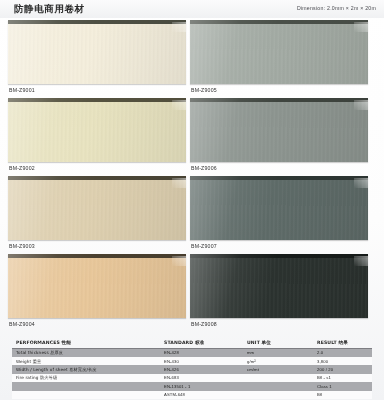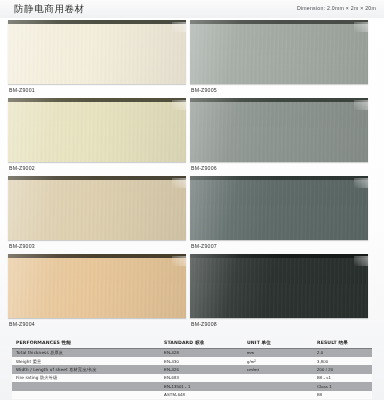--- a/index.html
+++ b/index.html
@@ -14,21 +14,21 @@
     position:absolute;inset:0;
     background:linear-gradient(180deg,#ffffff 0%,#fdfdfd 55%,#f2f3f5 100%);
   }
   
   .header{
     position:absolute;left:0;top:0;width:384px;height:18px;
     background:linear-gradient(180deg,#fbfbfc 0%,#f0f1f3 100%);
   }
   .brand-title{
     position:absolute;left:14px;top:3px;
-    font-size:9.5px;font-weight:normal;color:#2c2c2c;
+    font-size:9.5px;font-weight:bold;color:#2c2c2c;
     letter-spacing:.6px;
     font-family:"DejaVu Sans",sans-serif;
     white-space:nowrap;
   }
   .dimension{
     position:absolute;right:8px;top:5px;
     font-size:5.2px;color:#4a4a50;letter-spacing:.25px;
     white-space:nowrap;
   }
   

